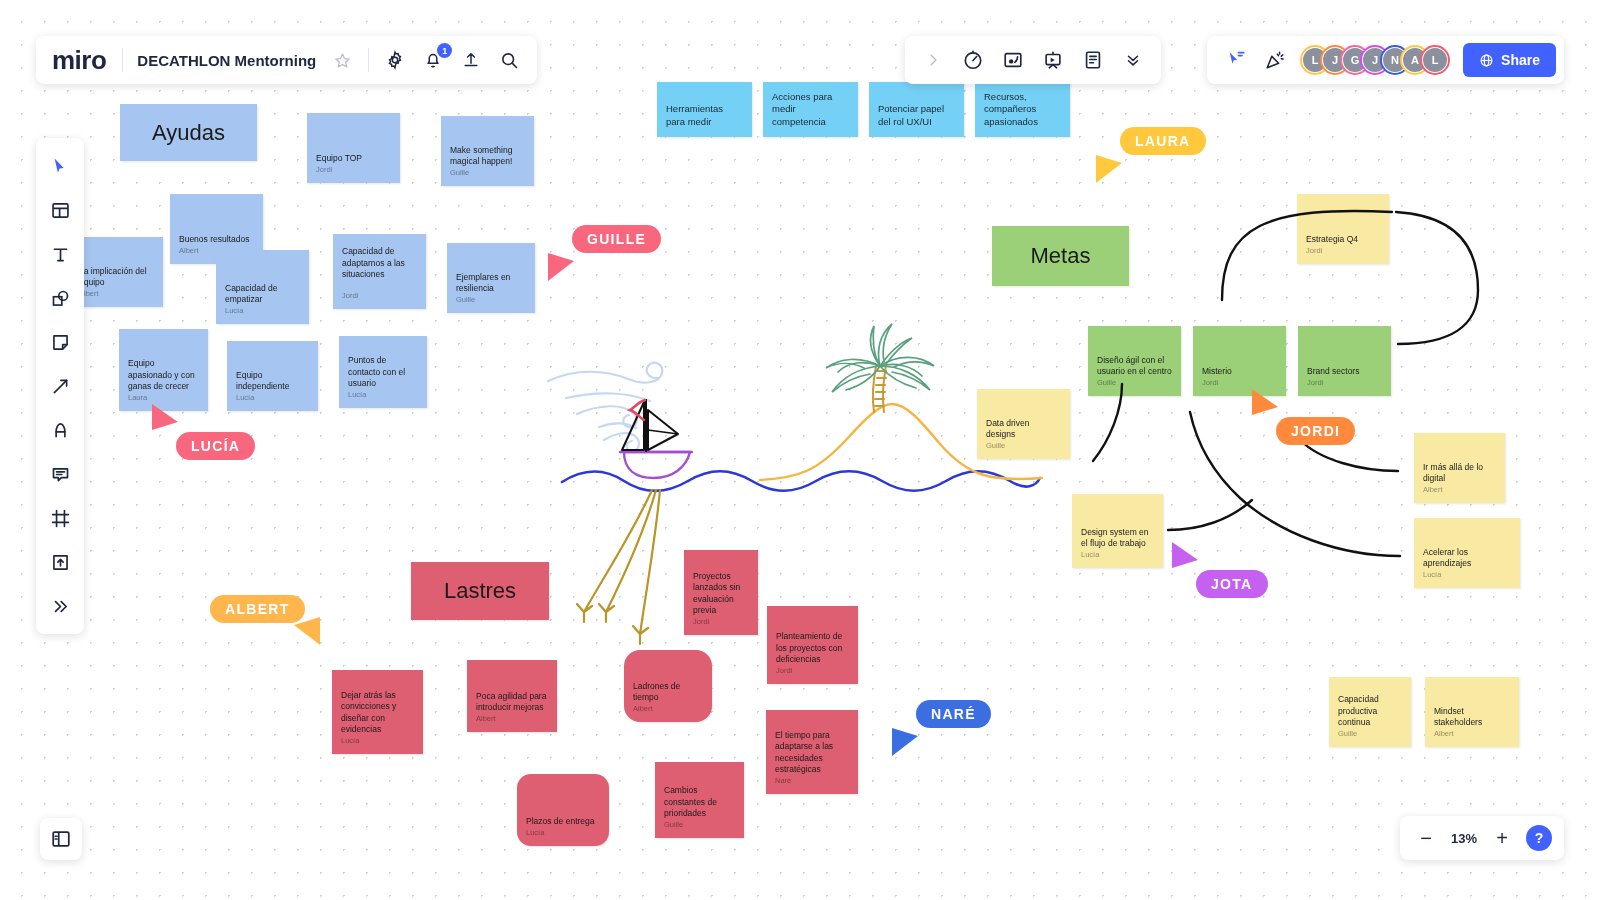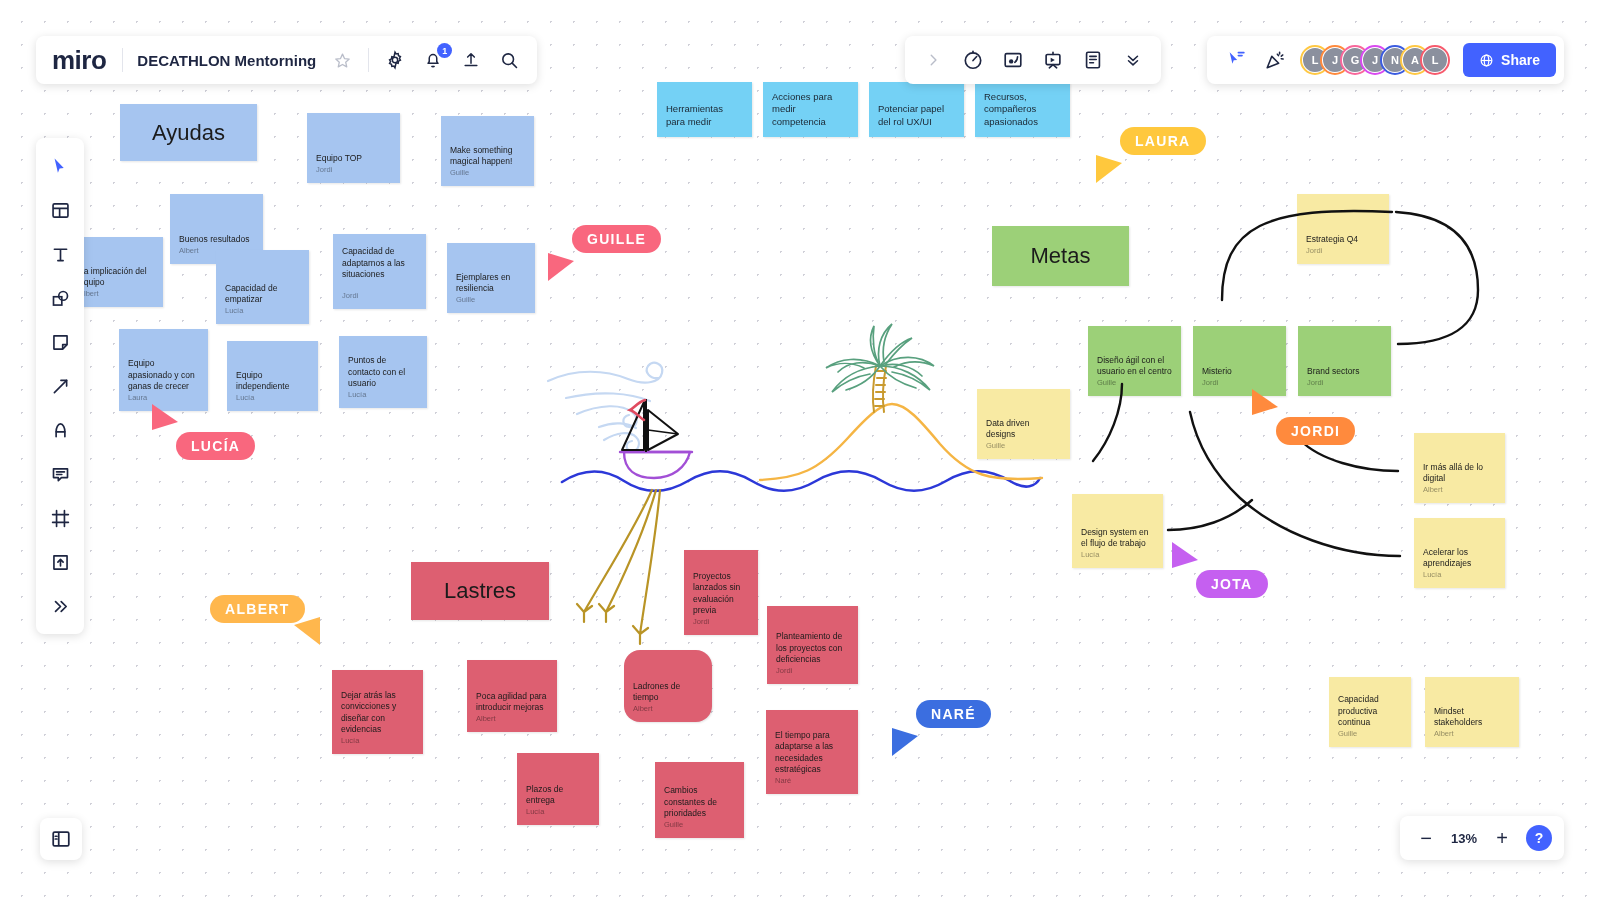--- a/index.html
+++ b/index.html
@@ -285,21 +285,21 @@
         <div class="author">Albert</div>
       </div>
       <div class="note red" style="left: 332px; top: 670px; width: 91px; height: 84px;">
         <div class="body">Dejar atrás las convicciones y diseñar con evidencias</div>
         <div class="author">Lucía</div>
       </div>
       <div class="note red" style="left: 766px; top: 710px; width: 92px; height: 84px;">
         <div class="body">El tiempo para adaptarse a las necesidades estratégicas</div>
         <div class="author">Naré</div>
       </div>
-      <div class="note red" style="left: 517px; top: 753px; width: 82px; height: 72px;">
+      <div class="note red" style="left: 517px; top: 774px; width: 92px; height: 72px; border-radius: 14px;">
         <div class="body">Plazos de entrega</div>
         <div class="author">Lucía</div>
       </div>
       <div class="note red" style="left: 655px; top: 762px; width: 89px; height: 76px;">
         <div class="body">Cambios constantes de prioridades</div>
         <div class="author">Guille</div>
       </div>
       <div class="note green" style="left: 1088px; top: 326px; width: 93px; height: 70px;">
         <div class="body">Diseño ágil con el usuario en el centro</div>
         <div class="author">Guille</div>
@@ -321,21 +321,21 @@
         <div class="author">Guille</div>
       </div>
       <div class="note yellow" style="left: 1072px; top: 494px; width: 91px; height: 74px;">
         <div class="body">Design system en el flujo de trabajo</div>
         <div class="author">Lucía</div>
       </div>
       <div class="note yellow" style="left: 1414px; top: 433px; width: 91px; height: 70px;">
         <div class="body">Ir más allá de lo digital</div>
         <div class="author">Albert</div>
       </div>
-      <div class="note yellow" style="left: 1414px; top: 518px; width: 91px; height: 70px;">
+      <div class="note yellow" style="left: 1414px; top: 518px; width: 106px; height: 70px;">
         <div class="body">Acelerar los aprendizajes</div>
         <div class="author">Lucía</div>
       </div>
       <div class="note yellow" style="left: 1329px; top: 677px; width: 82px; height: 70px;">
         <div class="body">Capacidad productiva continua</div>
         <div class="author">Guille</div>
       </div>
       <div class="note yellow" style="left: 1425px; top: 677px; width: 94px; height: 70px;">
         <div class="body">Mindset stakeholders</div>
         <div class="author">Albert</div>

